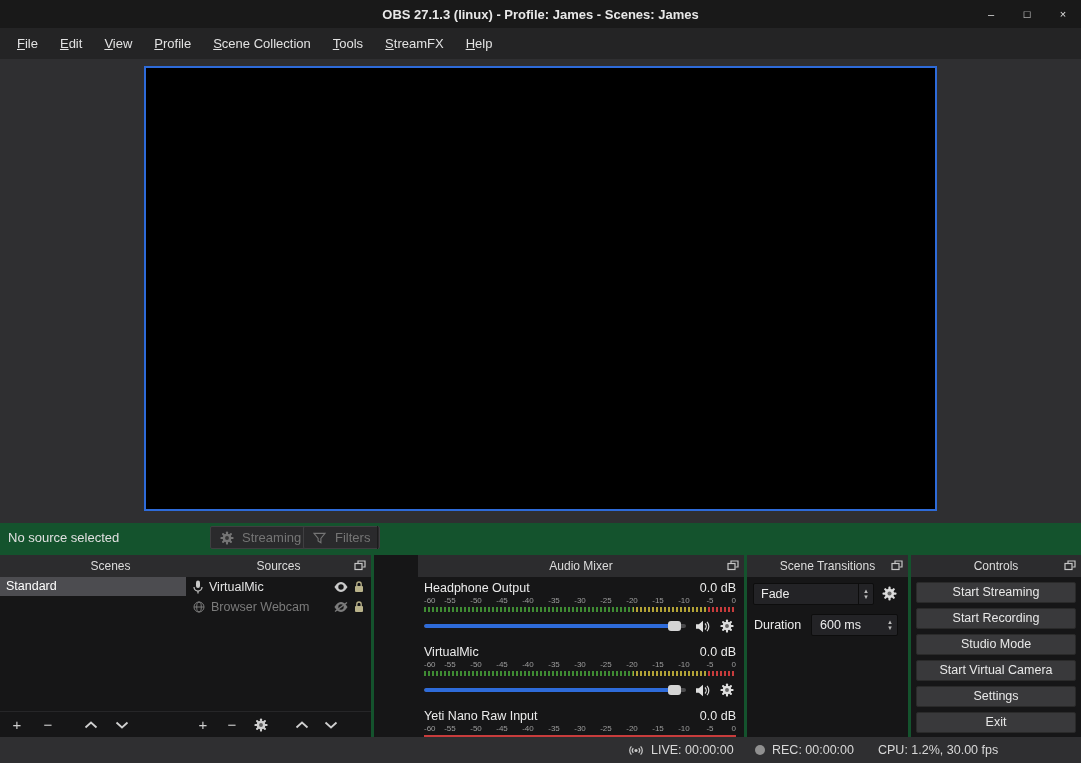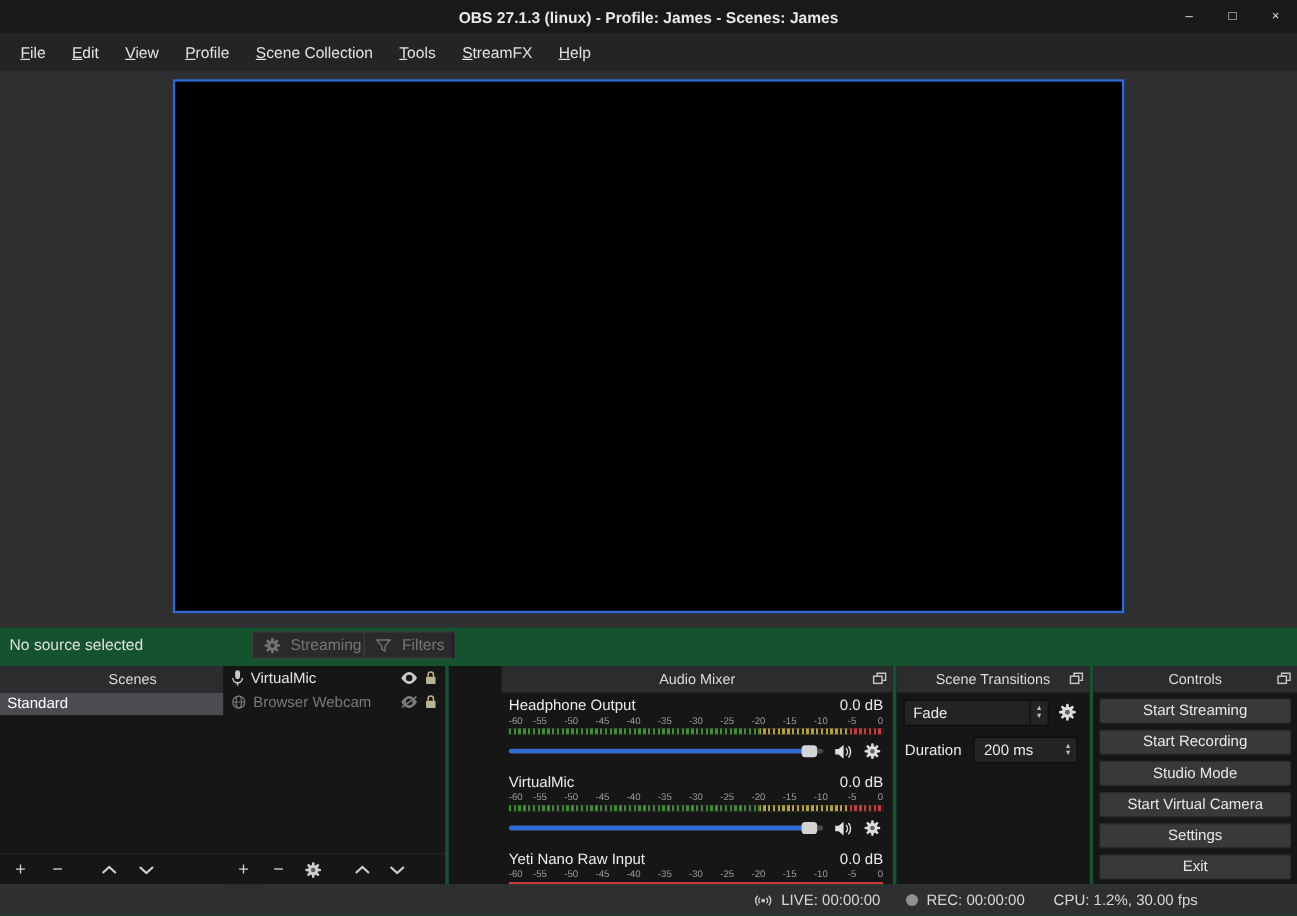--- a/index.html
+++ b/index.html
@@ -180,20 +180,29 @@
         <span class="chev">
           <svg width="14" height="8" viewBox="0 0 14 8" fill="none" stroke="currentColor" stroke-width="1.8">
               <path d="M1.5 1.5L7 6.5l5.5-5"></path>
             </svg>
         </span>
       </div>
     </div>
   </div>
 
   <div class="dock dock-sources">
+    <div class="dock-header">
+      <span>Sources</span>
+      <span class="popout">
+        <svg width="12" height="11" viewBox="0 0 12 11" fill="none" stroke="currentColor">
+            <rect x="1" y="3.5" width="7" height="6" stroke-width="1.2"></rect>
+            <path d="M4 3.5V1h7v6H8.5" stroke-width="1.2"></path>
+          </svg>
+      </span>
+    </div>
     <div class="dock-body">
       <div class="list-area">
         <div class="source-row">
           <span class="src-icon">
             <svg width="10" height="14" viewBox="0 0 10 14">
                 <rect x="3" y="0.5" width="4" height="7.5" rx="2" fill="currentColor"></rect>
                 <path d="M1 7a4 4 0 008 0" fill="none" stroke="currentColor" stroke-width="1.2"></path>
                 <line x1="5" y1="11" x2="5" y2="13.5" stroke="currentColor" stroke-width="1.2"></line>
               </svg>
           </span>
@@ -426,21 +435,21 @@
               <rect x="6.8" y="0.5" width="2.4" height="15" rx="1" transform="rotate(45 8 8)"></rect>
               <rect x="6.8" y="0.5" width="2.4" height="15" rx="1" transform="rotate(90 8 8)"></rect>
               <rect x="6.8" y="0.5" width="2.4" height="15" rx="1" transform="rotate(135 8 8)"></rect>
               <circle cx="8" cy="8" r="5"></circle>
             </g>
             <circle cx="8" cy="8" r="2.2" fill="rgba(0,0,0,0.55)"></circle>
           </svg>
       </span>
       <span class="duration-label">Duration</span>
       <div class="spinbox">
-        <span>200 ms</span>
+        <span>600 ms</span>
         <span class="arrows">
           <span>▴</span>
           <span>▾</span>
         </span>
       </div>
     </div>
   </div>
 
   <div class="dock dock-controls">
     <div class="dock-header">

